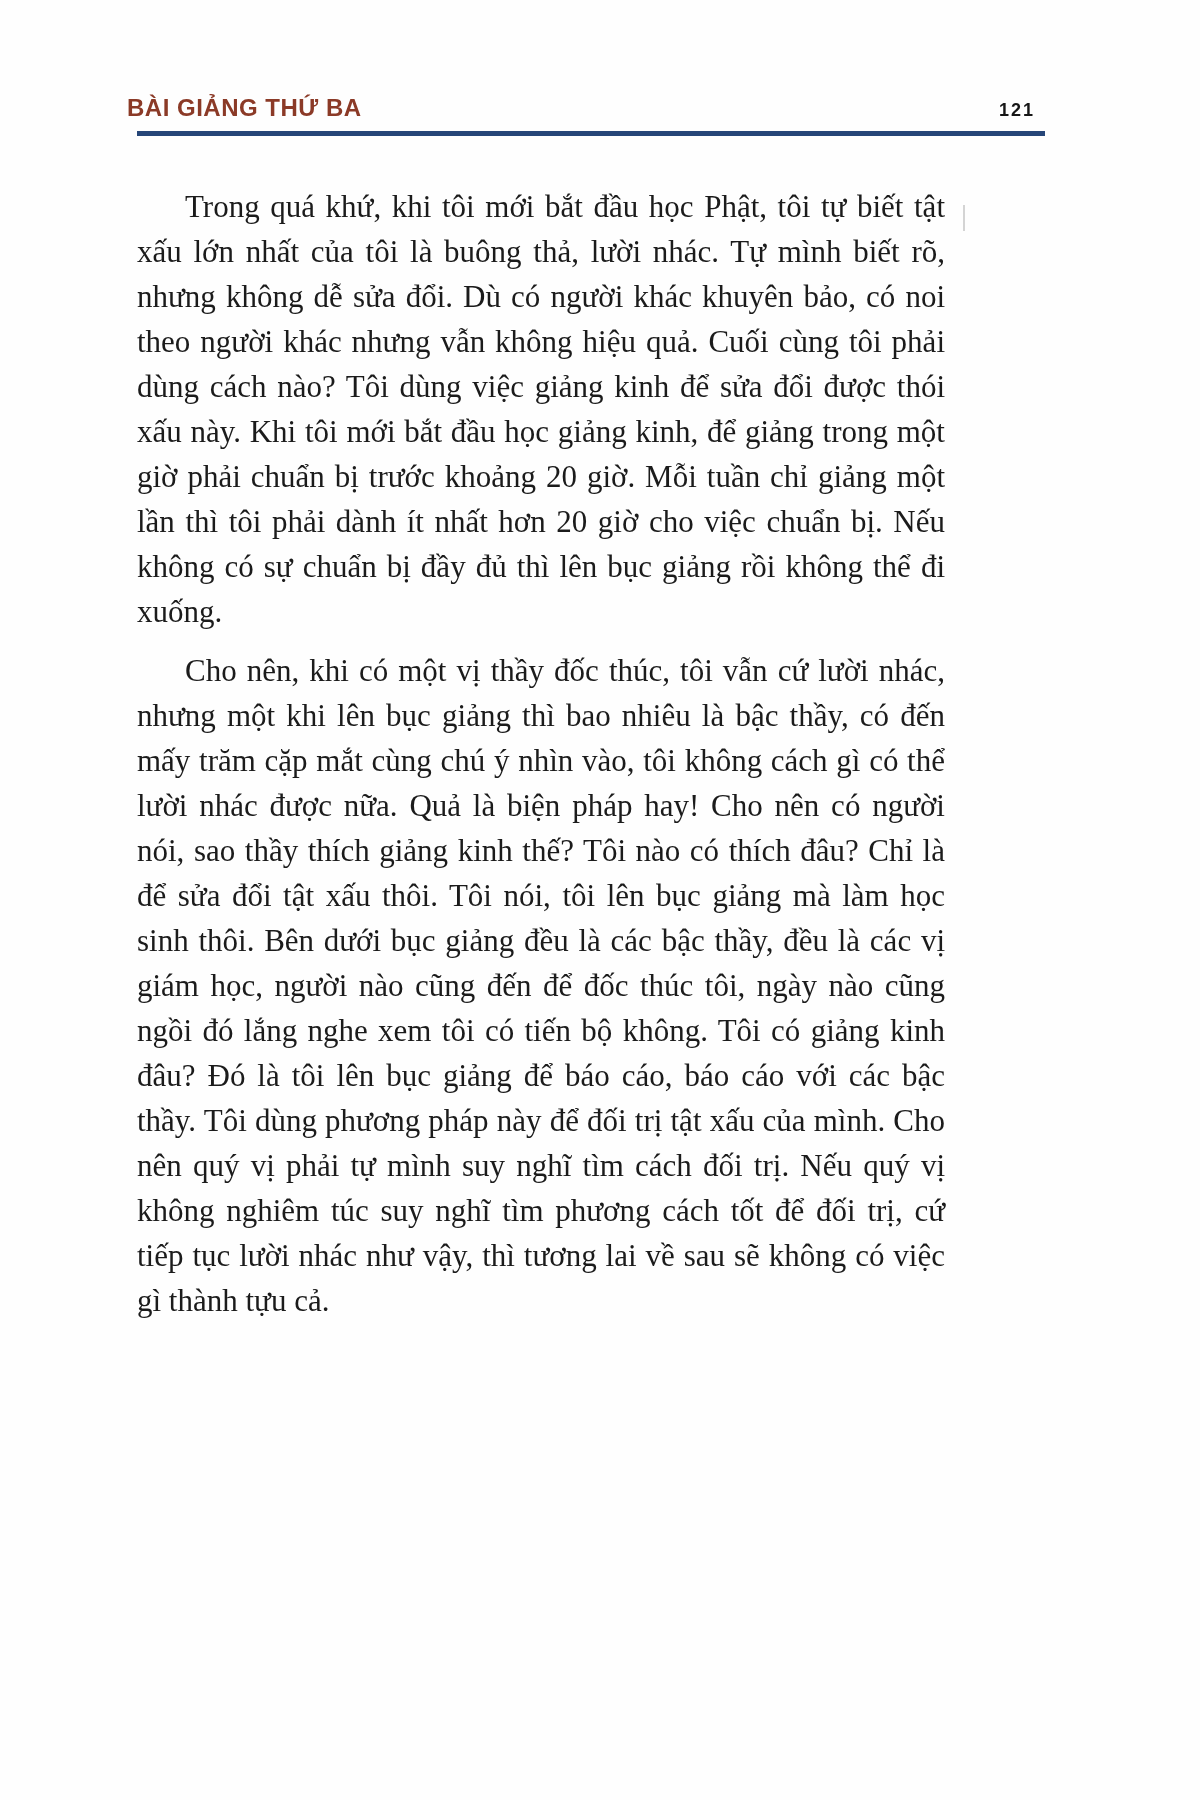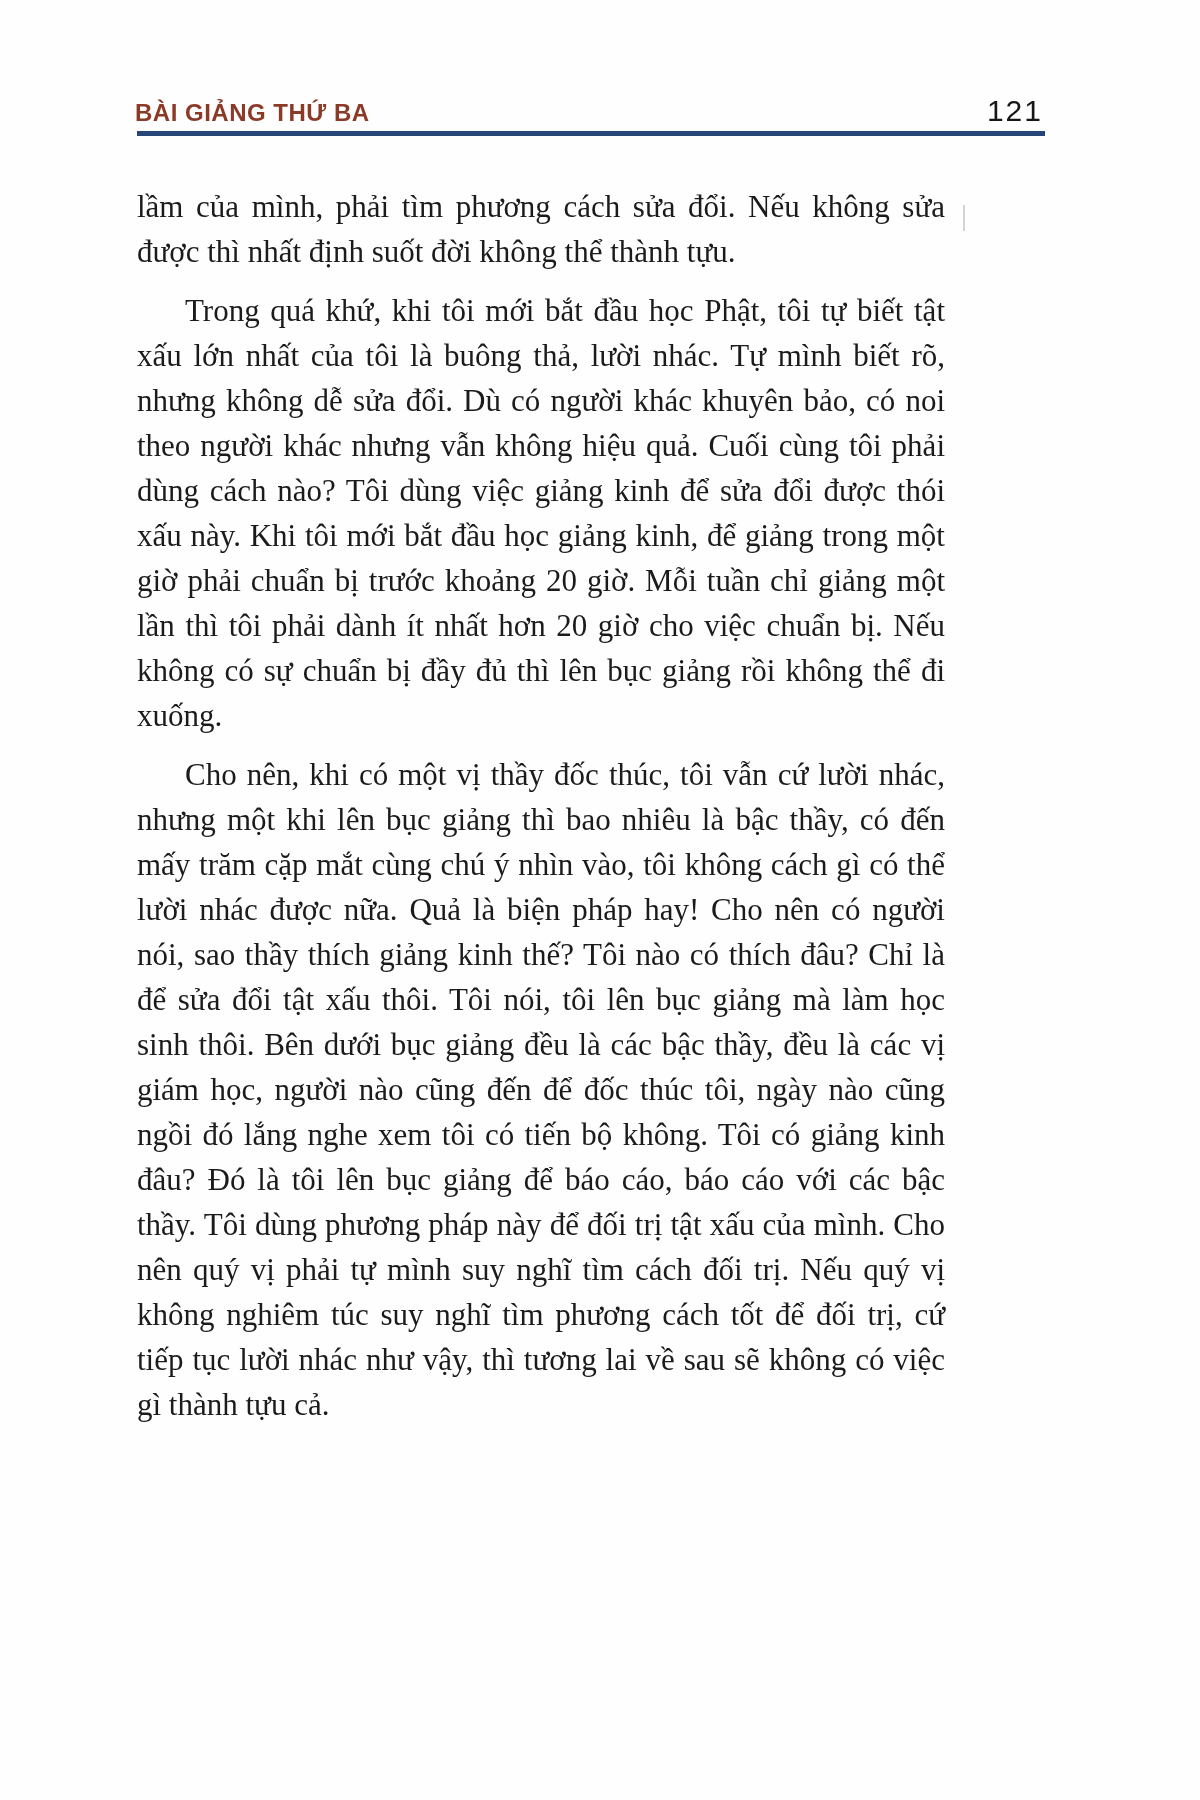--- a/index.html
+++ b/index.html
@@ -6,38 +6,38 @@
   .page {
     position: relative;
     width: 1200px;
     height: 1800px;
     background: #fefefe;
     overflow: hidden;
     font-family: "Liberation Serif", "DejaVu Serif", serif;
   }
   .page-header {
     position: absolute;
-    left: 135px;
+    left: 127px;
     width: 908px;
     top: 94px;
     display: flex;
     justify-content: space-between;
     align-items: baseline;
   }
   .running-title {
     font-family: "Liberation Sans", "DejaVu Sans", sans-serif;
     font-weight: bold;
     font-size: 24px;
     letter-spacing: 0.5px;
     color: #8b3a27;
   }
   .page-number {
     font-family: "Liberation Sans", "DejaVu Sans", sans-serif;
-    font-weight: normal;
-    font-size: 30px;
+    font-weight: bold;
+    font-size: 18px;
     letter-spacing: 2px;
     color: #161616;
   }
   .header-rule {
     position: absolute;
     left: 137px;
     width: 908px;
     top: 131px;
     height: 5px;
     background: #264678;
@@ -72,18 +72,17 @@
   <header class="page-header">
     <span class="running-title">BÀI GIẢNG THỨ BA</span>
     <span class="page-number">121</span>
   </header>
 
   <div class="header-rule"></div>
 
   <div class="scan-artifact"></div>
 
   <main class="body-text">
-    <p class="para">lầm của mình, phải tìm phương cách sửa đổi. Nếu không sửa được thì nhất định suốt đời không thể thành tựu.</p>
     <p class="para indent">Trong quá khứ, khi tôi mới bắt đầu học Phật, tôi tự biết tật xấu lớn nhất của tôi là buông thả, lười nhác. Tự mình biết rõ, nhưng không dễ sửa đổi. Dù có người khác khuyên bảo, có noi theo người khác nhưng vẫn không hiệu quả. Cuối cùng tôi phải dùng cách nào? Tôi dùng việc giảng kinh để sửa đổi được thói xấu này. Khi tôi mới bắt đầu học giảng kinh, để giảng trong một giờ phải chuẩn bị trước khoảng 20 giờ. Mỗi tuần chỉ giảng một lần thì tôi phải dành ít nhất hơn 20 giờ cho việc chuẩn bị. Nếu không có sự chuẩn bị đầy đủ thì lên bục giảng rồi không thể đi xuống.</p>
     <p class="para indent">Cho nên, khi có một vị thầy đốc thúc, tôi vẫn cứ lười nhác, nhưng một khi lên bục giảng thì bao nhiêu là bậc thầy, có đến mấy trăm cặp mắt cùng chú ý nhìn vào, tôi không cách gì có thể lười nhác được nữa. Quả là biện pháp hay! Cho nên có người nói, sao thầy thích giảng kinh thế? Tôi nào có thích đâu? Chỉ là để sửa đổi tật xấu thôi. Tôi nói, tôi lên bục giảng mà làm học sinh thôi. Bên dưới bục giảng đều là các bậc thầy, đều là các vị giám học, người nào cũng đến để đốc thúc tôi, ngày nào cũng ngồi đó lắng nghe xem tôi có tiến bộ không. Tôi có giảng kinh đâu? Đó là tôi lên bục giảng để báo cáo, báo cáo với các bậc thầy. Tôi dùng phương pháp này để đối trị tật xấu của mình. Cho nên quý vị phải tự mình suy nghĩ tìm cách đối trị. Nếu quý vị không nghiêm túc suy nghĩ tìm phương cách tốt để đối trị, cứ tiếp tục lười nhác như vậy, thì tương lai về sau sẽ không có việc gì thành tựu cả.</p>
   </main>
 
 </div>
 
 </body></html>

